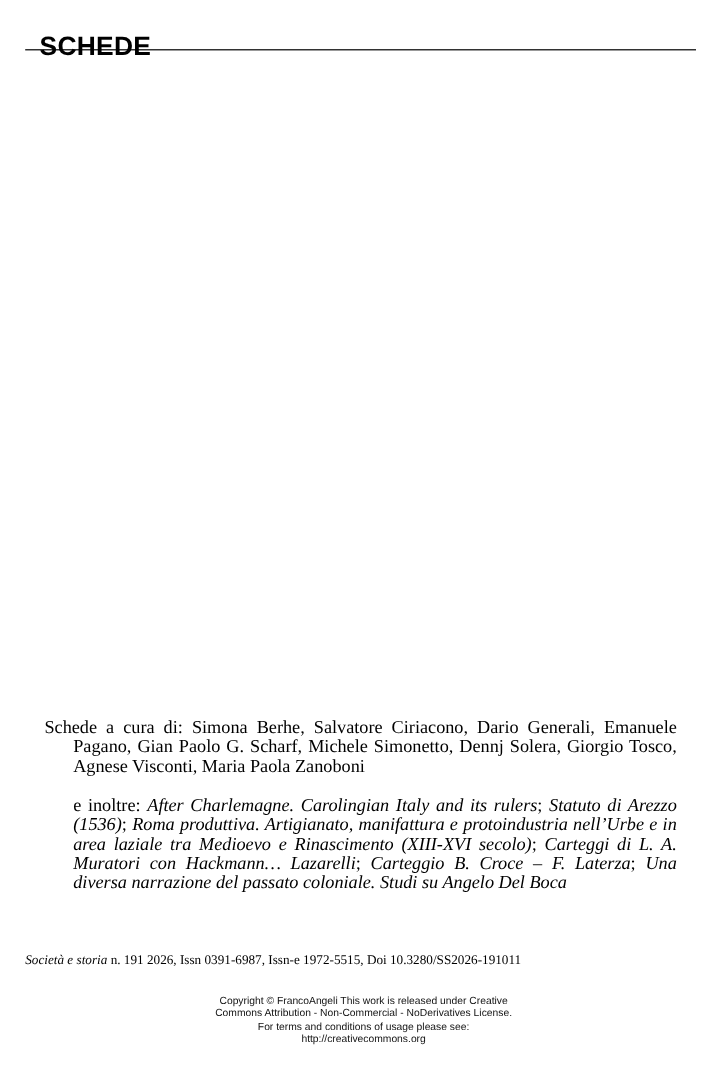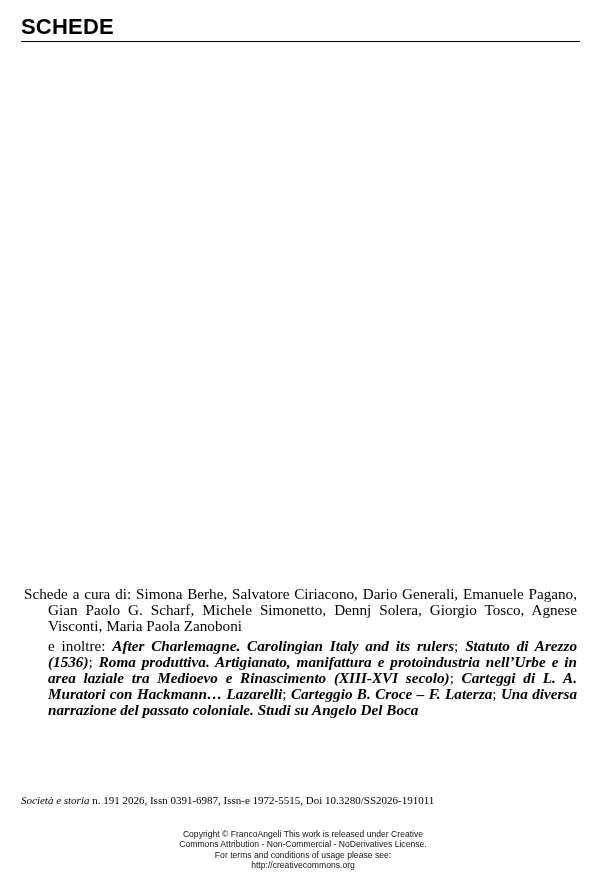--- a/index.html
+++ b/index.html
@@ -16,55 +16,54 @@
     }
     .page-title {
       position: absolute;
       left: 21px;
       top: 14px;
       font-family: "Liberation Sans", sans-serif;
       font-weight: bold;
       font-size: 22px;
       line-height: 26px;
       letter-spacing: 0.2px;
-      margin: 0;
+      margin: 12px;
     }
     .title-rule {
       position: absolute;
       left: 21px;
       top: 41px;
       width: 559px;
       height: 0;
       border-top: 1.3px solid #000000;
     }
     .credits {
       position: absolute;
       left: 21px;
       top: 583px;
       width: 559px;
       font-family: "Liberation Serif", serif;
       font-size: 15.2px;
       line-height: 16.2px;
       text-align: justify;
     }
     .credits p {
-      margin: 3px;
+      margin: 16px;
       padding-left: 24px;
       text-indent: -24px;
       hyphens: manual;
     }
     .credits p.cont {
       text-indent: 0;
     }
     .credits .label {
       font-style: normal;
     }
     .credits .work-title {
       font-style: italic;
-      font-weight: bold;
     }
     .citation {
       position: absolute;
       left: 21px;
       top: 792px;
       width: 570px;
       font-family: "Liberation Serif", serif;
       font-size: 11px;
       line-height: 16px;
       white-space: nowrap;

